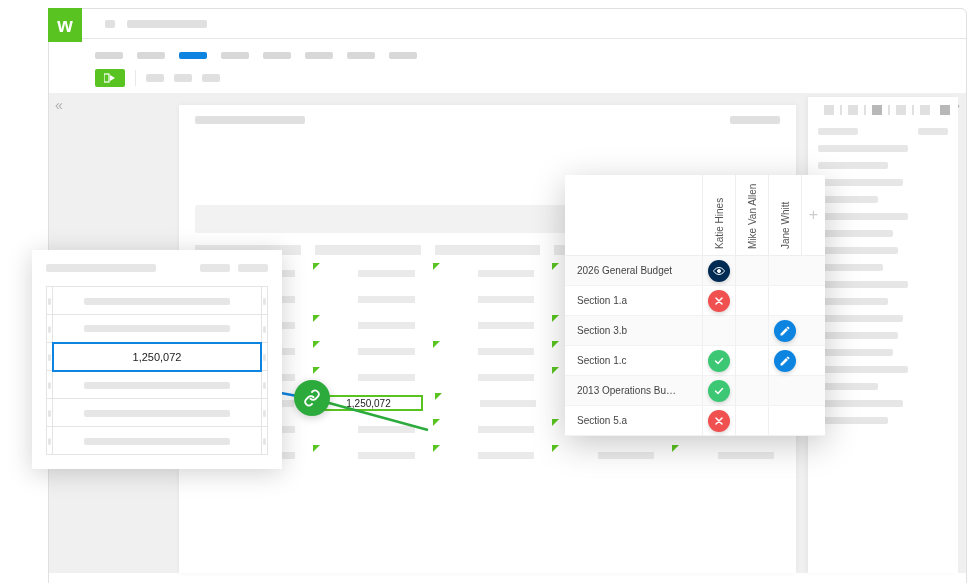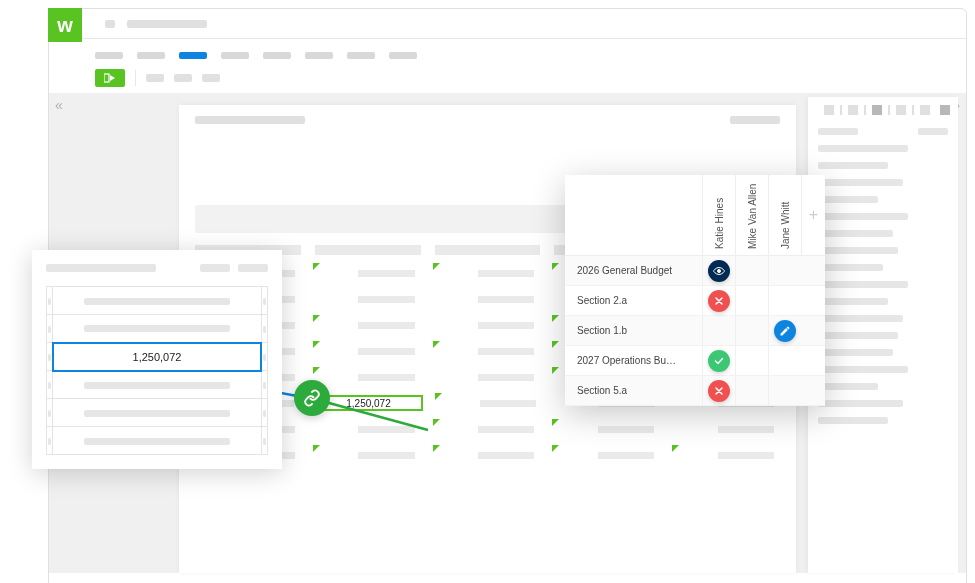--- a/index.html
+++ b/index.html
@@ -422,55 +422,74 @@
               <path d="M1 12s4-7 11-7 11 7 11 7-4 7-11 7S1 12 1 12z"></path>
               <circle cx="12" cy="12" r="3" fill="#fff"></circle>
             </svg>
           </div>
         </div>
         <div class="perm-pill-cell"></div>
         <div class="perm-pill-cell"></div>
         <div class="perm-tail"></div>
       </div>
       <div class="perm-row">
-        <div class="perm-label">Section 2.a</div>
+        <div class="perm-label">Section 1.a</div>
         <div class="perm-pill-cell">
           <div class="pill pill-shadow no">
             <svg viewBox="0 0 24 24" stroke="#fff" stroke-width="3" stroke-linecap="round">
               <path d="M6 6 L18 18 M18 6 L6 18"></path>
             </svg>
           </div>
         </div>
         <div class="perm-pill-cell"></div>
         <div class="perm-pill-cell"></div>
         <div class="perm-tail"></div>
       </div>
       <div class="perm-row">
-        <div class="perm-label">Section 1.b</div>
+        <div class="perm-label">Section 3.b</div>
         <div class="perm-pill-cell"></div>
         <div class="perm-pill-cell"></div>
         <div class="perm-pill-cell">
           <div class="pill pill-shadow edit">
             <svg viewBox="0 0 24 24" fill="#fff">
               <path d="M3 17.25V21h3.75L17.81 9.94l-3.75-3.75L3 17.25zM20.71 7.04a1 1 0 0 0 0-1.41l-2.34-2.34a1 1 0 0 0-1.41 0l-1.83 1.83 3.75 3.75 1.83-1.83z"></path>
             </svg>
           </div>
         </div>
         <div class="perm-tail"></div>
       </div>
       <div class="perm-row">
-        <div class="perm-label">2027 Operations Bu…</div>
+        <div class="perm-label">Section 1.c</div>
         <div class="perm-pill-cell">
           <div class="pill pill-shadow yes">
             <svg viewBox="0 0 24 24" fill="none" stroke="#fff" stroke-width="3" stroke-linecap="round">
               <path d="M5 12 L10 17 L19 7"></path>
             </svg>
           </div>
         </div>
         <div class="perm-pill-cell"></div>
+        <div class="perm-pill-cell">
+          <div class="pill pill-shadow edit">
+            <svg viewBox="0 0 24 24" fill="#fff">
+              <path d="M3 17.25V21h3.75L17.81 9.94l-3.75-3.75L3 17.25zM20.71 7.04a1 1 0 0 0 0-1.41l-2.34-2.34a1 1 0 0 0-1.41 0l-1.83 1.83 3.75 3.75 1.83-1.83z"></path>
+            </svg>
+          </div>
+        </div>
+        <div class="perm-tail"></div>
+      </div>
+      <div class="perm-row">
+        <div class="perm-label">2013 Operations Bu…</div>
+        <div class="perm-pill-cell">
+          <div class="pill pill-shadow yes">
+            <svg viewBox="0 0 24 24" fill="none" stroke="#fff" stroke-width="3" stroke-linecap="round">
+              <path d="M5 12 L10 17 L19 7"></path>
+            </svg>
+          </div>
+        </div>
+        <div class="perm-pill-cell"></div>
         <div class="perm-pill-cell"></div>
         <div class="perm-tail"></div>
       </div>
       <div class="perm-row">
         <div class="perm-label">Section 5.a</div>
         <div class="perm-pill-cell">
           <div class="pill pill-shadow no">
             <svg viewBox="0 0 24 24" stroke="#fff" stroke-width="3" stroke-linecap="round">
               <path d="M6 6 L18 18 M18 6 L6 18"></path>
             </svg>

